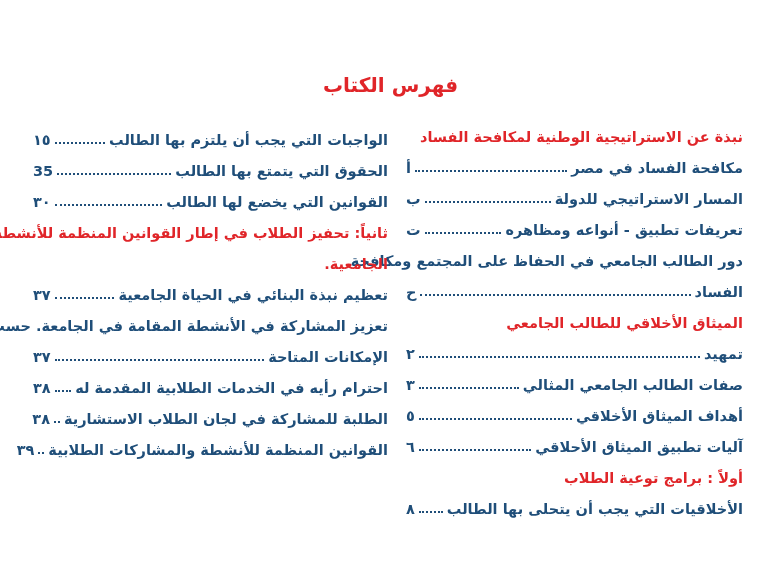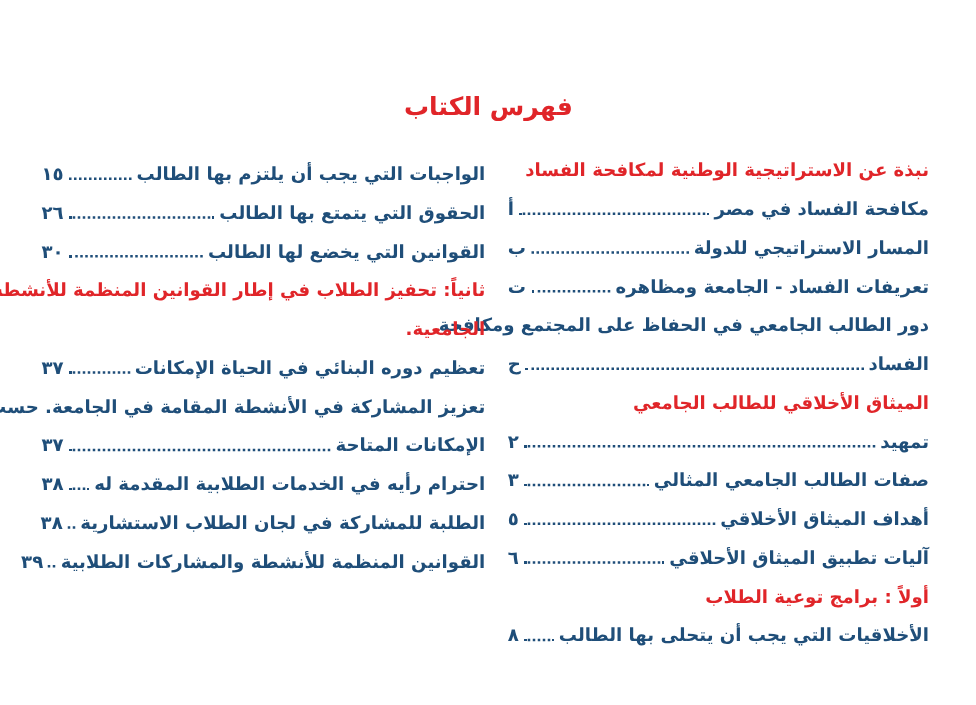--- a/index.html
+++ b/index.html
@@ -86,21 +86,21 @@
         <span class="txt">مكافحة الفساد في مصر</span>
         <span class="leader"></span>
         <span class="pg">أ</span>
       </div>
       <div class="row item">
         <span class="txt">المسار الاستراتيجي للدولة</span>
         <span class="leader"></span>
         <span class="pg">ب</span>
       </div>
       <div class="row item">
-        <span class="txt">تعريفات الفساد - الجامعة ومظاهره</span>
+        <span class="txt">تعريفات تطبيق - أنواعه ومظاهره</span>
         <span class="leader"></span>
         <span class="pg">ت</span>
       </div>
       <div class="row wrap">
         <span class="txt">دور الطالب الجامعي في الحفاظ على المجتمع ومكافحة</span>
       </div>
       <div class="row item">
         <span class="txt">الفساد</span>
         <span class="leader"></span>
         <span class="pg">ح</span>
@@ -140,35 +140,35 @@
 
   <div class="col col-left">
       <div class="row item">
         <span class="txt">الواجبات التي يجب أن يلتزم بها الطالب</span>
         <span class="leader"></span>
         <span class="pg">١٥</span>
       </div>
       <div class="row item">
         <span class="txt">الحقوق التي يتمتع بها الطالب</span>
         <span class="leader"></span>
-        <span class="pg">٢٦</span>
+        <span class="pg">35</span>
       </div>
       <div class="row item">
         <span class="txt">القوانين التي يخضع لها الطالب</span>
         <span class="leader"></span>
         <span class="pg">٣٠</span>
       </div>
       <div class="row heading">
         <span class="txt">ثانياً: تحفيز الطلاب في إطار القوانين المنظمة للأنشطة</span>
       </div>
       <div class="row heading">
         <span class="txt">الجامعية.</span>
       </div>
       <div class="row item">
-        <span class="txt">تعظيم دوره البنائي في الحياة الإمكانات</span>
+        <span class="txt">تعظيم نبذة البنائي في الحياة الجامعية</span>
         <span class="leader"></span>
         <span class="pg">٣٧</span>
       </div>
       <div class="row wrap">
         <span class="txt">تعزيز المشاركة في الأنشطة المقامة في الجامعة. حسب</span>
       </div>
       <div class="row item">
         <span class="txt">الإمكانات المتاحة</span>
         <span class="leader"></span>
         <span class="pg">٣٧</span>

